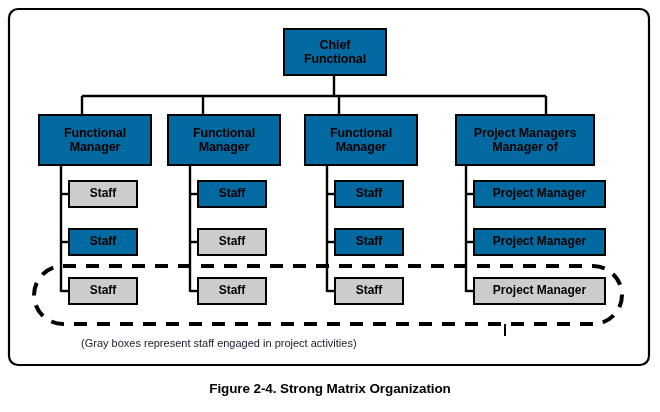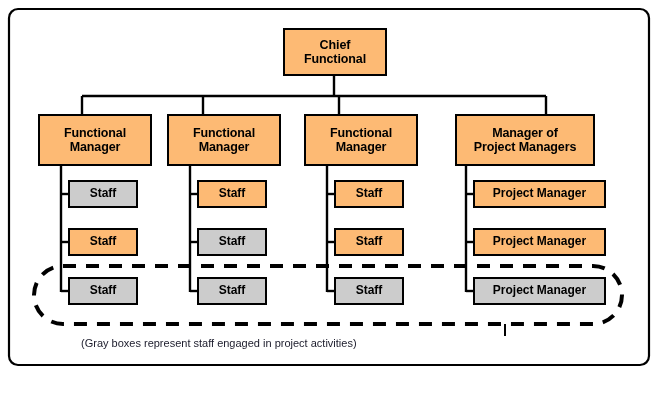--- a/index.html
+++ b/index.html
@@ -23,21 +23,21 @@
   #stage svg {
     position: absolute;
     left: 0; top: 0;
   }
 
   
   .node {
     position: absolute;
     box-sizing: border-box;
     border: 2px solid #000000;
-    background: #fdba74;
+    background: #0369a1;
     display: flex;
     align-items: center;
     justify-content: center;
     text-align: center;
     line-height: 1.12;
     color: #000000;
   }
   .node.gray { background: #cccccc; }
   .node.bold {
     font-weight: bold;
@@ -149,22 +149,22 @@
 
   <div class="node bold" style="left:304px; top:114px; width:114px; height:52px;">
     <div>
       <span>Functional</span>
       <span>Manager</span>
     </div>
   </div>
 
   <div class="node bold" style="left:455px; top:114px; width:140px; height:52px;">
     <div>
+      <span>Project Managers</span>
       <span>Manager of</span>
-      <span>Project Managers</span>
     </div>
   </div>
 
   <div class="node plain gray" style="left:68px; top:180px; width:70px; height:28px;">
     <span>Staff</span>
   </div>
   <div class="node plain" style="left:68px; top:228px; width:70px; height:28px;">
     <span>Staff</span>
   </div>
   <div class="node plain gray" style="left:68px; top:277px; width:70px; height:28px;">
@@ -197,14 +197,15 @@
   <div class="node plain" style="left:473px; top:228px; width:133px; height:28px;">
     <span>Project Manager</span>
   </div>
   <div class="node plain gray" style="left:473px; top:277px; width:133px; height:28px;">
     <span>Project Manager</span>
   </div>
 
   <div class="note" style="left:81px; top:337px;">(Gray boxes represent staff engaged in project activities)</div>
 
 
+  <div class="figure-caption" style="left:330px; top:381px; transform:translateX(-50%);">Figure 2-4. Strong Matrix Organization</div>
 
 </div>
 
 </body></html>

